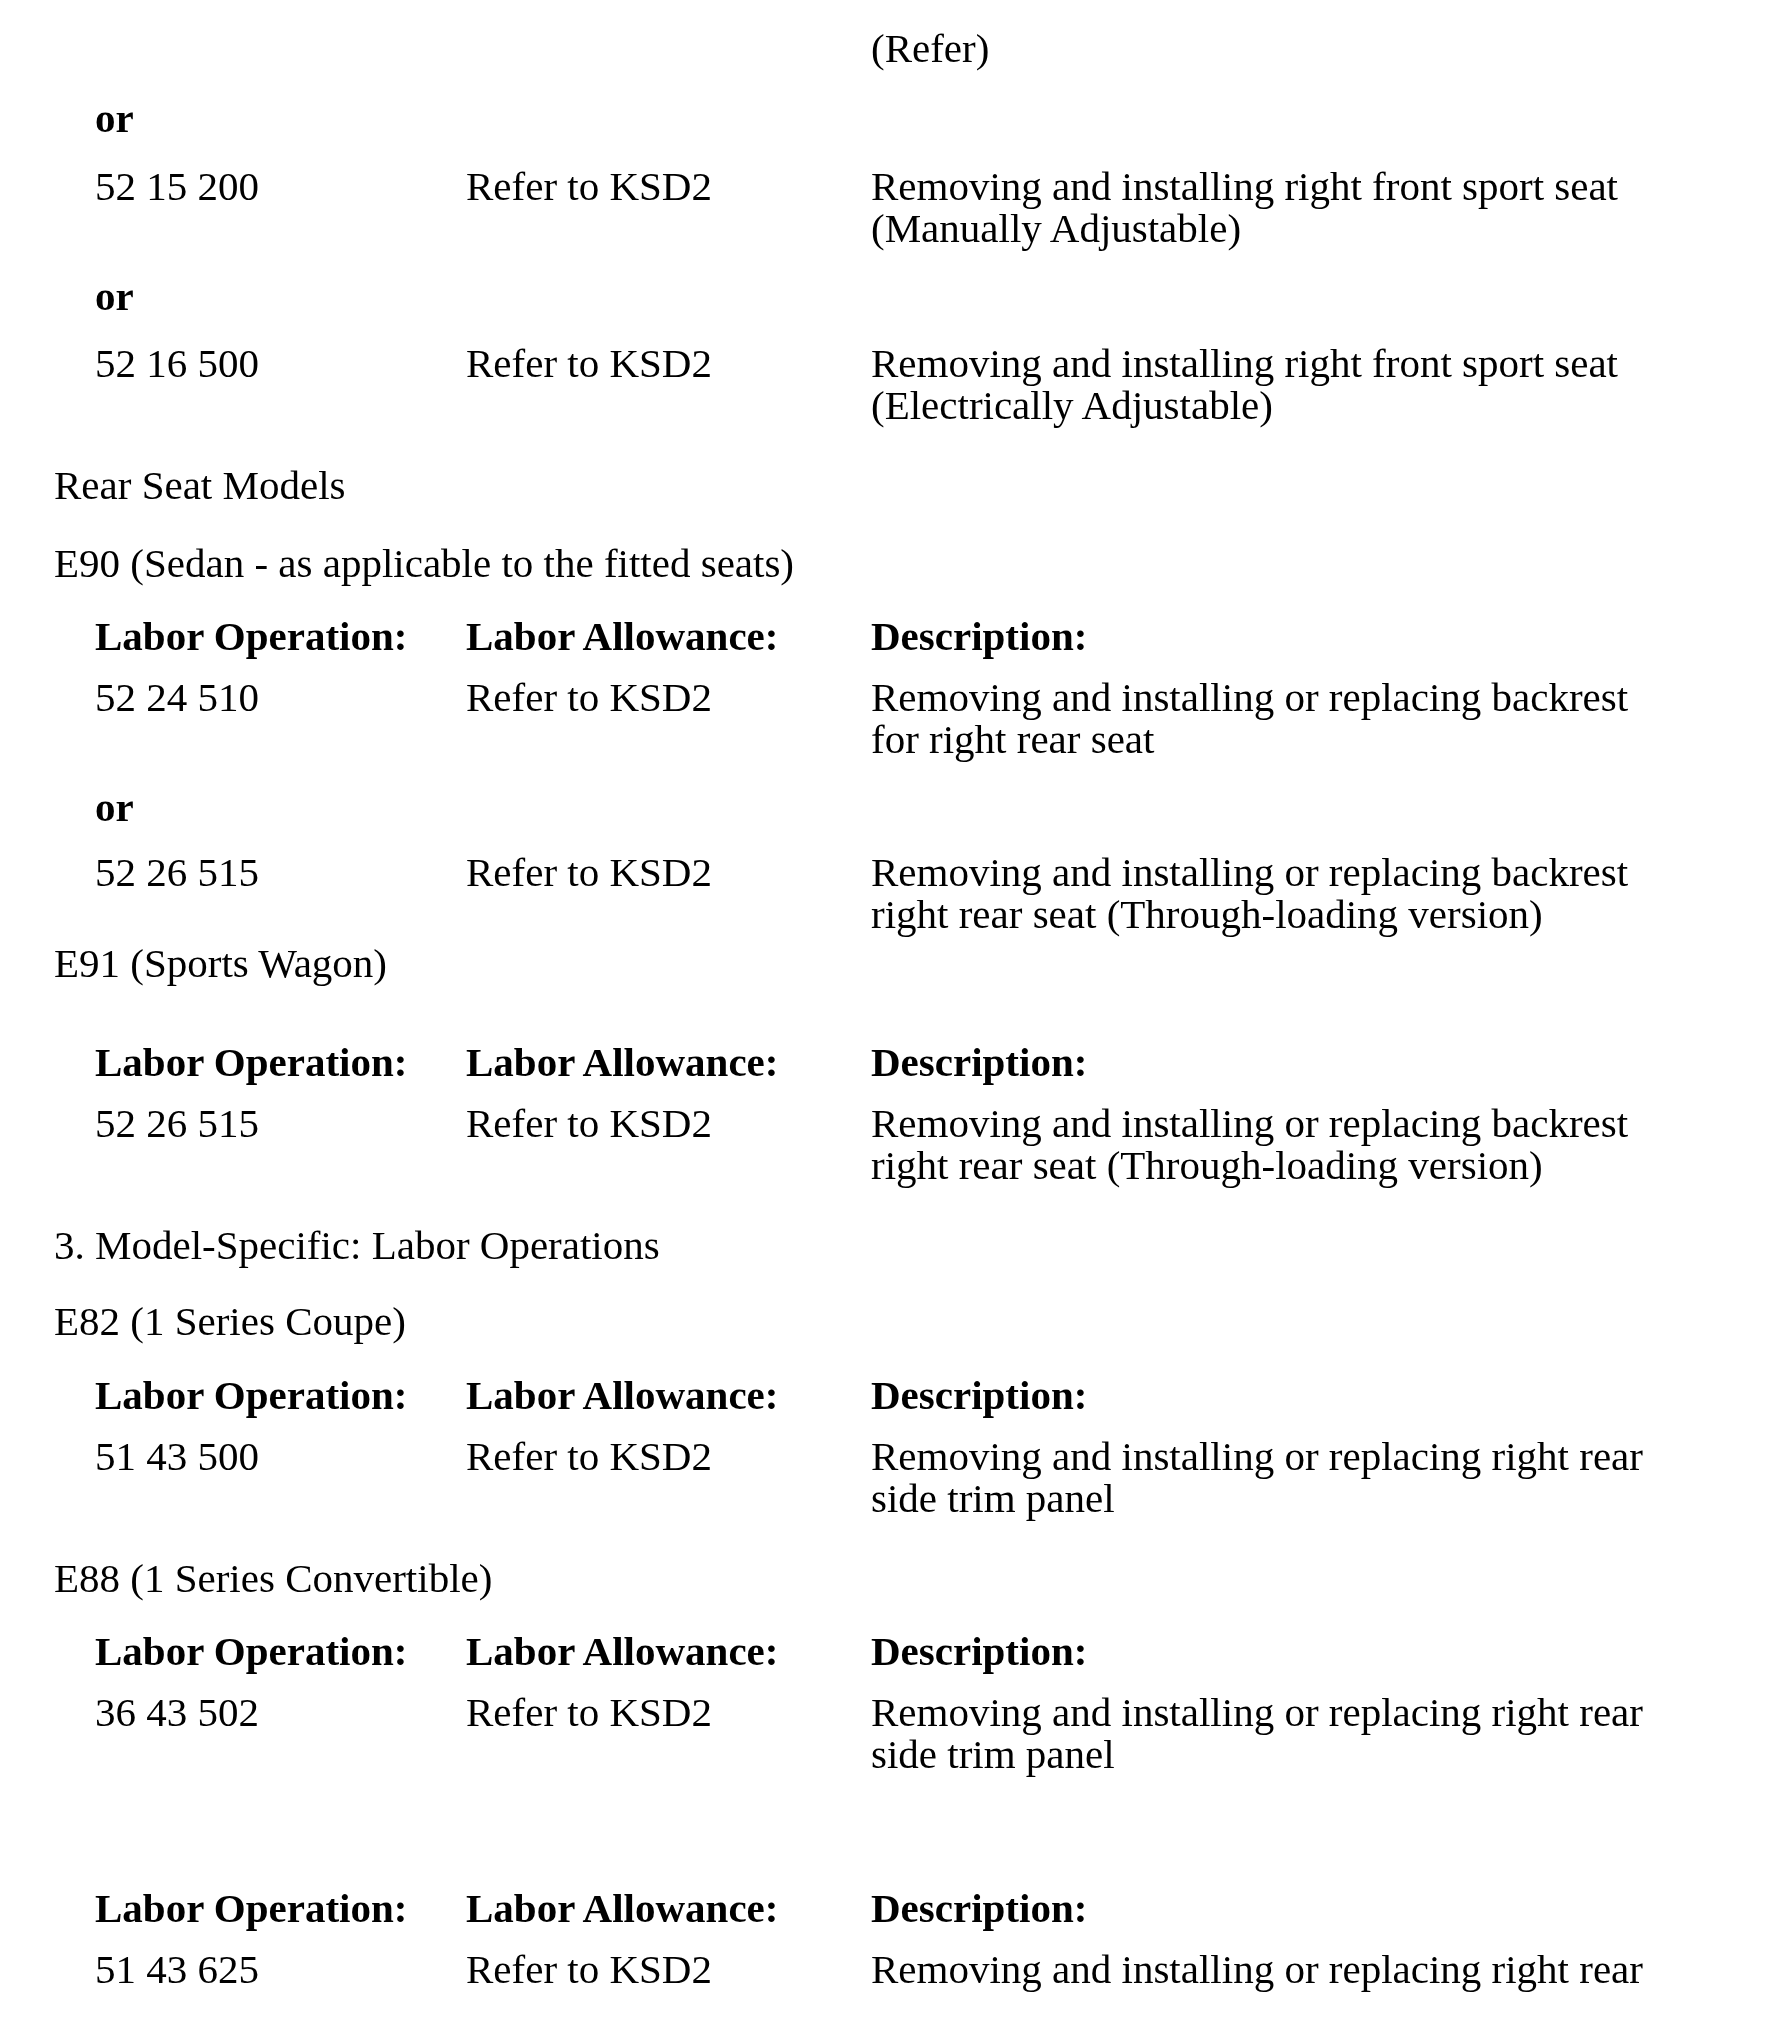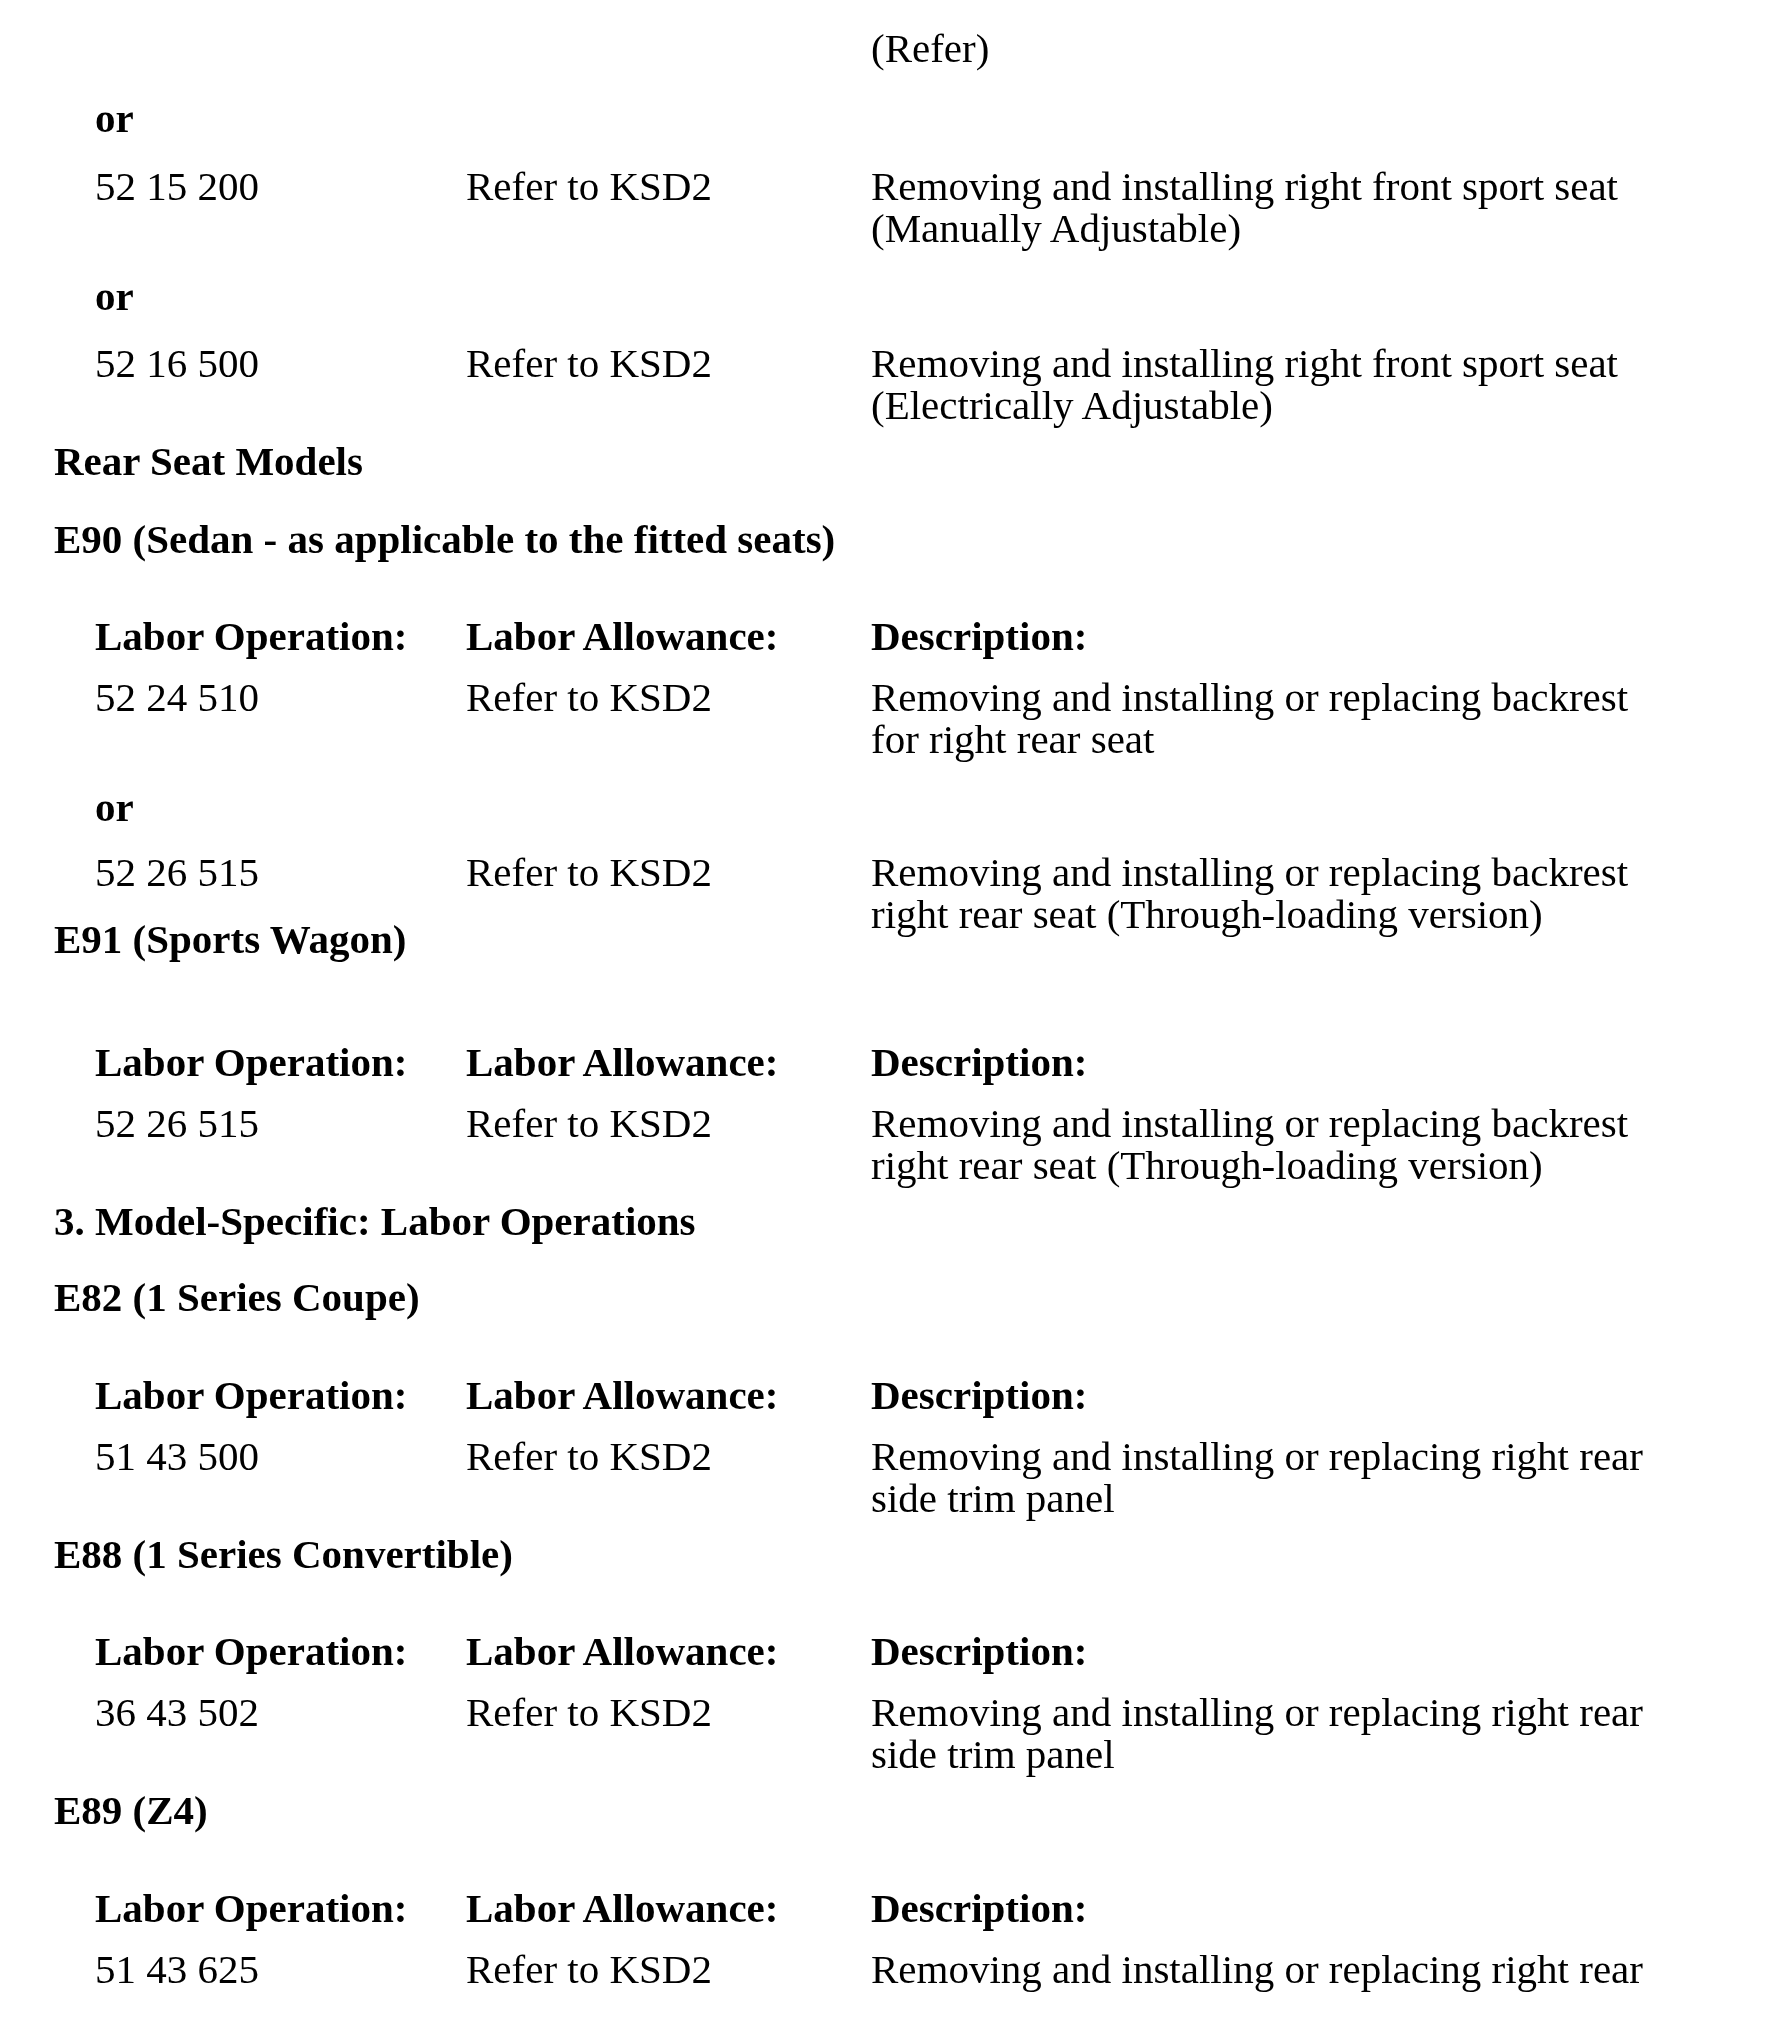--- a/index.html
+++ b/index.html
@@ -23,21 +23,22 @@
     white-space: normal;
   }
   .c1 { left: 54px;  width: 401px; margin-left: 41px; }
   .c2 { left: 466px; width: 392px; }
   .c3 { left: 871px; width: 810px; }
   .bold { font-weight: bold; }
   .heading {
     position: absolute;
     left: 54px;
     width: 1674px;
-    font-weight: bold;
+    font-weight: normal;
+    margin-top: 24px;
   }
 </style>
 </head>
 <body>
 
 <div class="page">
 
   <div class="cell c3" style="top:27px">(Refer)</div>
 
   <div class="cell c1 bold" style="top:97px">or</div>
@@ -117,21 +118,20 @@
     <div class="cell c2 bold" style="top:1630px">Labor Allowance:</div>
     <div class="cell c3 bold" style="top:1630px">Description:</div>
   </div>
 
   <div>
     <div class="cell c1" style="top:1691px">36 43 502</div>
     <div class="cell c2" style="top:1691px">Refer to KSD2</div>
     <div class="cell c3" style="top:1691px">Removing and installing or replacing right rear side trim panel</div>
   </div>
 
-  <div class="heading" style="top:1789px">E89 (Z4)</div>
 
   <div>
     <div class="cell c1 bold" style="top:1887px">Labor Operation:</div>
     <div class="cell c2 bold" style="top:1887px">Labor Allowance:</div>
     <div class="cell c3 bold" style="top:1887px">Description:</div>
   </div>
 
   <div>
     <div class="cell c1" style="top:1948px">51 43 625</div>
     <div class="cell c2" style="top:1948px">Refer to KSD2</div>

